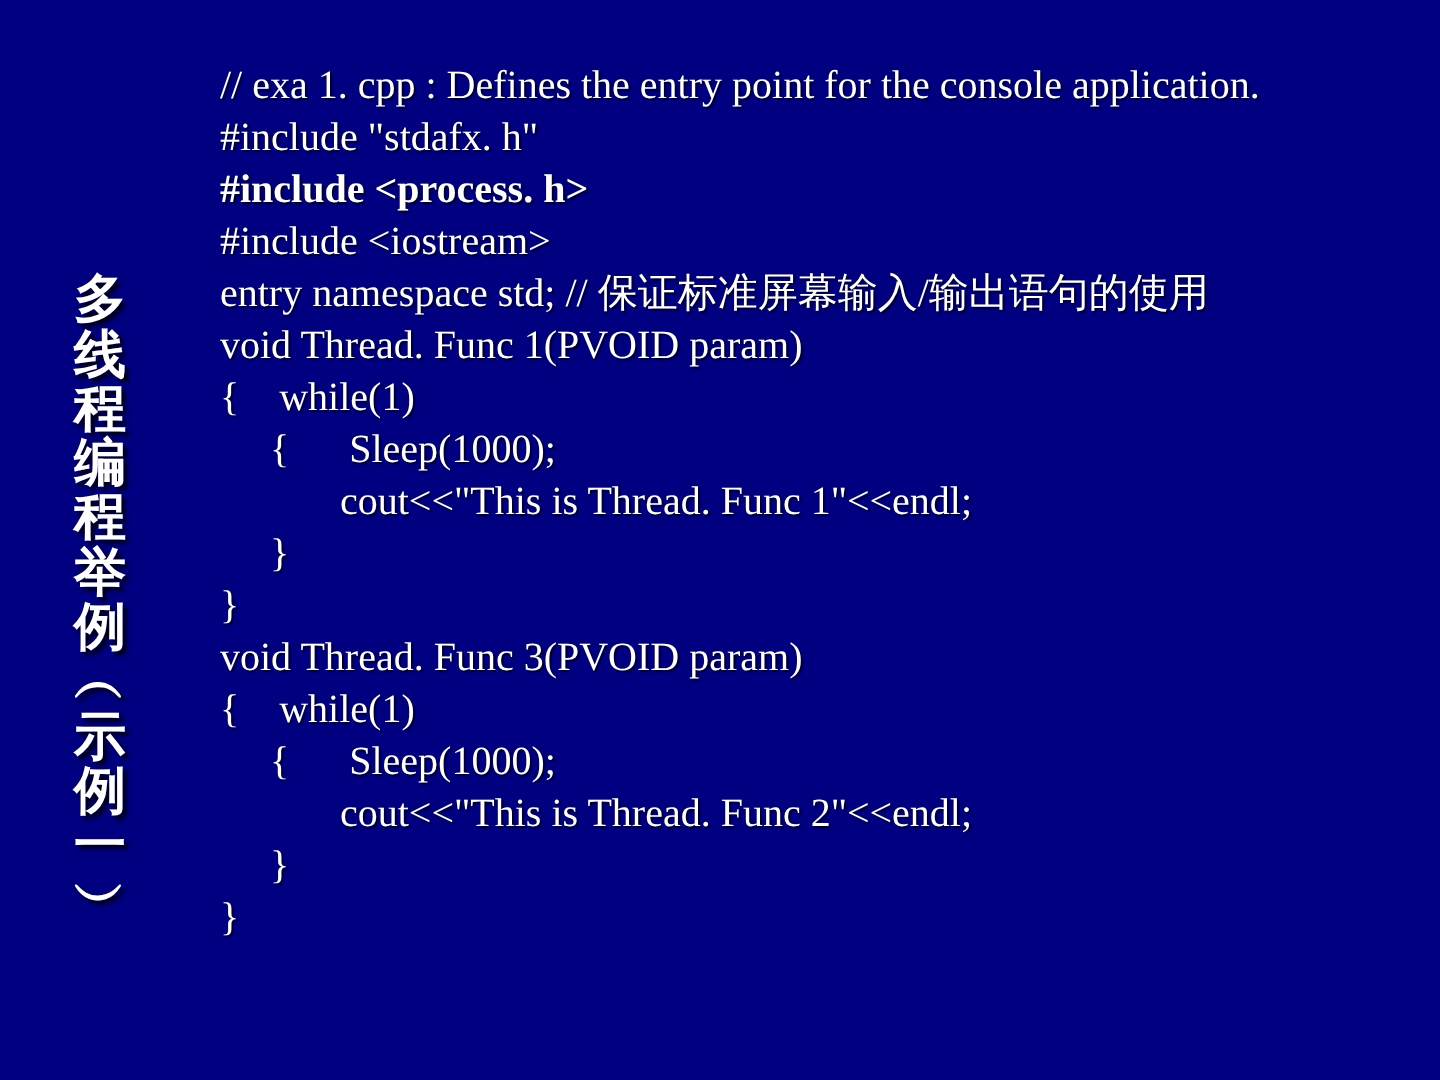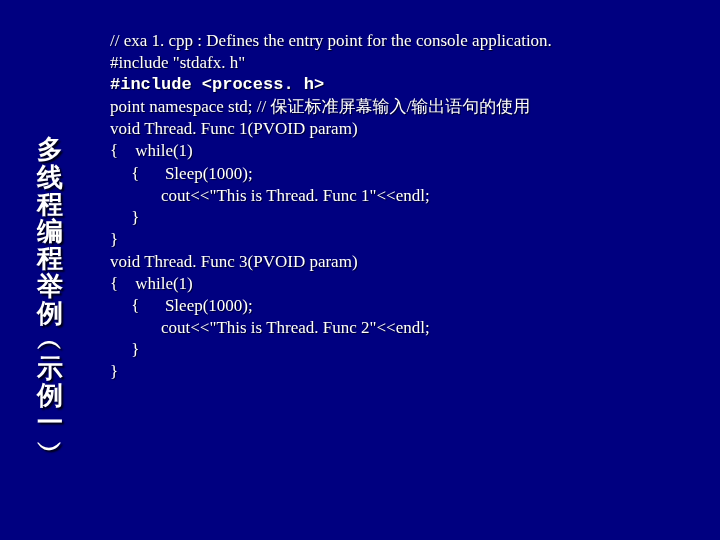--- a/index.html
+++ b/index.html
@@ -31,25 +31,25 @@
     letter-spacing: 0;
   }
   .side-title .vert span {
     display: block;
     text-shadow: 2px 2px 2px rgba(0,0,0,0.9);
   }
   .content {
     flex: 1;
     padding-left: 30px;
     padding-top: 10px;
-    font-size: 17px;
+    font-size: 20px;
     line-height: 1.3;
   }
   .line { white-space: pre; text-shadow: 1px 1px 1px rgba(0,0,0,0.8); }
-  .bold { font-weight: bold; font-family: Liberation Mono, monospace; }
+  .bold { font-weight: bold; }
 </style>
 </head>
 <body>
 
 <div class="slide">
   <div class="side-title">
     <div class="vert">
       <span>多</span>
       <span>线</span>
       <span>程</span>
@@ -61,21 +61,22 @@
       <span>示</span>
       <span>例</span>
       <span>一</span>
       <span>︶</span>
     </div>
   </div>
   <div class="content">
     <div class="line">// exa 1. cpp : Defines the entry point for the console application.</div>
     <div class="line">#include "stdafx. h"</div>
     <div class="line bold">#include &lt;process. h&gt;</div>
-    <div class="line">point namespace std; // 保证标准屏幕输入/输出语句的使用</div>
+    <div class="line">#include &lt;iostream&gt;</div>
+    <div class="line">entry namespace std; // 保证标准屏幕输入/输出语句的使用</div>
     <div class="line"></div>
     <div class="line">void Thread. Func 1(PVOID param)</div>
     <div class="line">{    while(1)</div>
     <div class="line">     {      Sleep(1000);</div>
     <div class="line">            cout&lt;&lt;"This is Thread. Func 1"&lt;&lt;endl;</div>
     <div class="line">     }</div>
     <div class="line">}</div>
     <div class="line">void Thread. Func 3(PVOID param)</div>
     <div class="line">{    while(1)</div>
     <div class="line">     {      Sleep(1000);</div>

